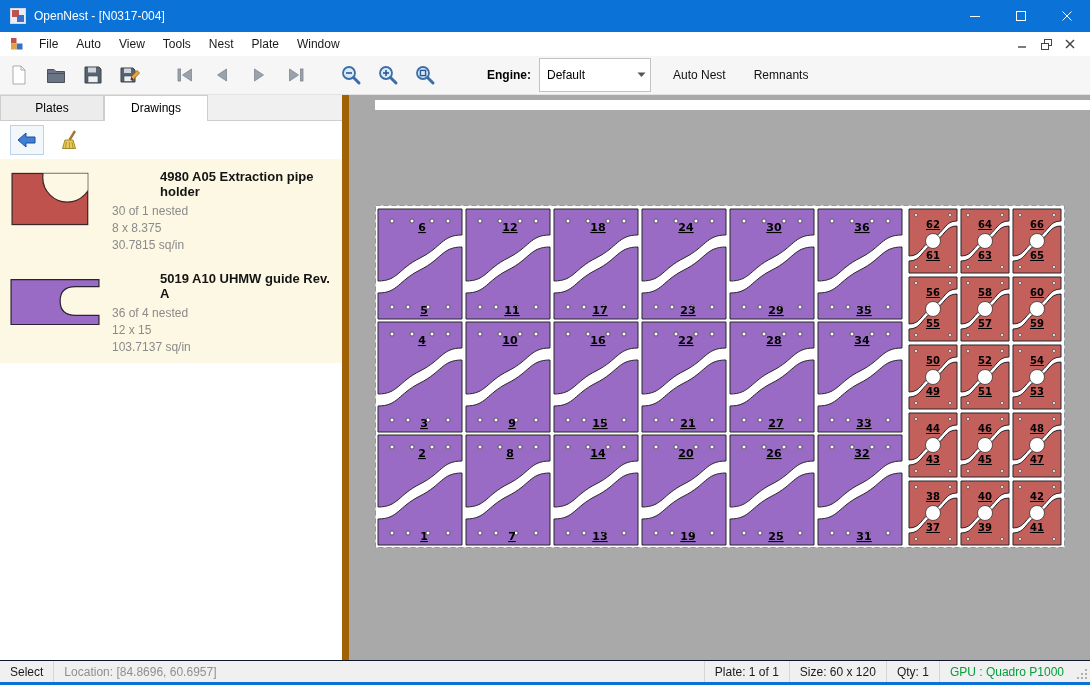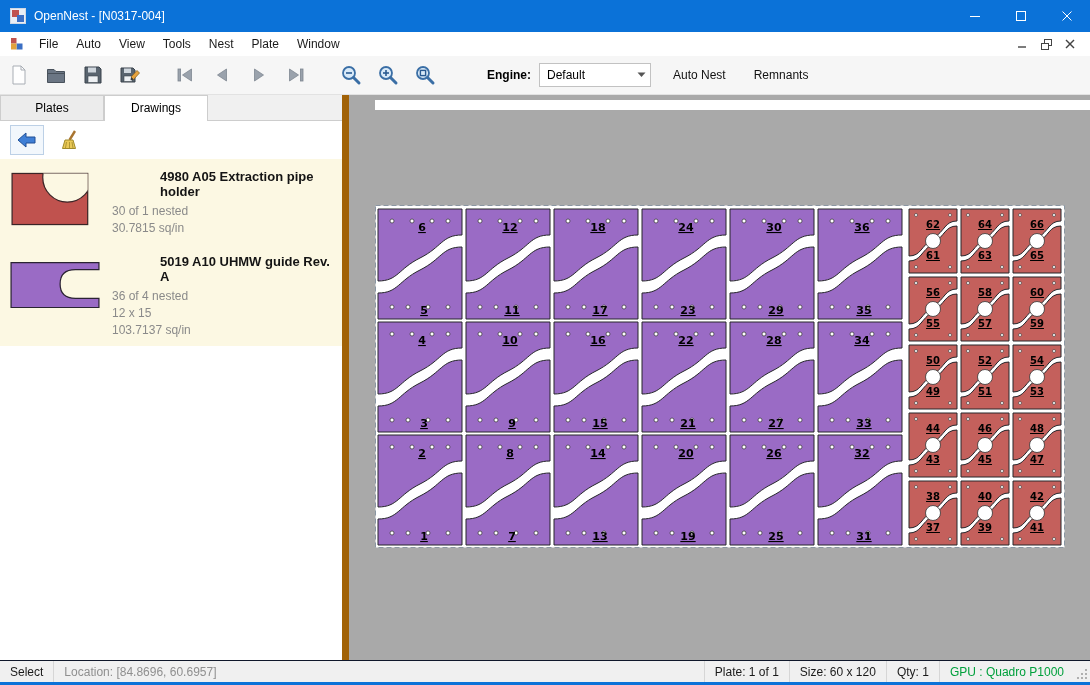--- a/index.html
+++ b/index.html
@@ -18,21 +18,21 @@
   .menu-sys-icon { margin: 0 6px 0 10px; display: flex; }
   .menu-item { padding: 4px 9px; cursor: default; }
   .mdi-controls { margin-left: auto; display: flex; align-items: center; padding-right: 8px; }
   .mdi-btn { width: 24px; height: 20px; display: flex; align-items: center; justify-content: center; }
 
   
   .toolbar { height: 39px; background: #f6f6f6; border-bottom: 1px solid #e2e2e2; display: flex; align-items: center; }
   .tbtn { width: 37px; height: 32px; display: flex; align-items: center; justify-content: center; }
   .tgap { width: 18px; }
   .engine-label { font-weight: 700; font-size: 12px; margin-left: 44px; }
-  .engine-select { margin-left: 8px; width: 112px; height: 24px; background: #fff; border: 1px solid #c2c2c2; display: flex; align-items: center; padding: 0 4px 0 7px; font-size: 12px; }
+  .engine-select { margin-left: 8px; width: 112px; height: 34px; background: #fff; border: 1px solid #c2c2c2; display: flex; align-items: center; padding: 0 4px 0 7px; font-size: 12px; }
   .engine-select .chev { margin-left: auto; display: flex; }
   .flat-btn { margin-left: 16px; font-size: 12px; padding: 5px 6px; color: #111; }
 
   
   .content { display: flex; height: 565px; }
   .sidebar { width: 349px; display: flex; flex-direction: column; background: #d946ef; border-right: 7px solid #a16207; }
   .tabstrip { height: 26px; background: #f0f0f0; display: flex; align-items: flex-end; border-bottom: 1px solid #cdcdcd; }
   .tab { min-width: 104px; text-align: center; font-size: 12px; height: 25px; line-height: 24px; background: #ececec; border: 1px solid #cdcdcd; border-bottom: none; }
   .tab.active { background: #fff; height: 26px; line-height: 25px; margin-bottom: -1px; position: relative; z-index: 2; }
   .panel-toolbar { height: 38px; display: flex; align-items: center; gap: 10px; padding-left: 10px; background: #fff; }
@@ -245,20 +245,21 @@
                 <clipPath id="clip-red-thumb">
                   <rect x="4" y="6" width="74" height="50"></rect>
                 </clipPath>
               </defs>
             <rect x="4" y="6" width="74" height="50" stroke="#3a2426" stroke-width="1.2" fill="#c0524e"></rect>
             <circle cx="58" cy="10" r="24" fill="#fcf8e3" stroke="#3a2426" stroke-width="1.2" clip-path="url(#clip-red-thumb)"></circle>
           </svg>
           <div class="item-text">
             <div class="item-title">4980 A05 Extraction pipe holder</div>
             <div class="item-line">30 of 1 nested</div>
+            <div class="item-line">8 x 8.375</div>
             <div class="item-line">30.7815 sq/in</div>
           </div>
         </div>
         <div class="drawing-item">
           <svg class="thumb" viewBox="0 0 92 62">
             <path d="M3,10 H89 V17 L66,17 C55,17 51,23 51,31 C51,39 55,45 66,45 L89,45 V54 H3 Z" stroke="#2a2333" stroke-width="1.2" fill="#9a6bc5"></path>
           </svg>
           <div class="item-text">
             <div class="item-title">5019 A10 UHMW guide Rev. A</div>
             <div class="item-line">36 of 4 nested</div>

